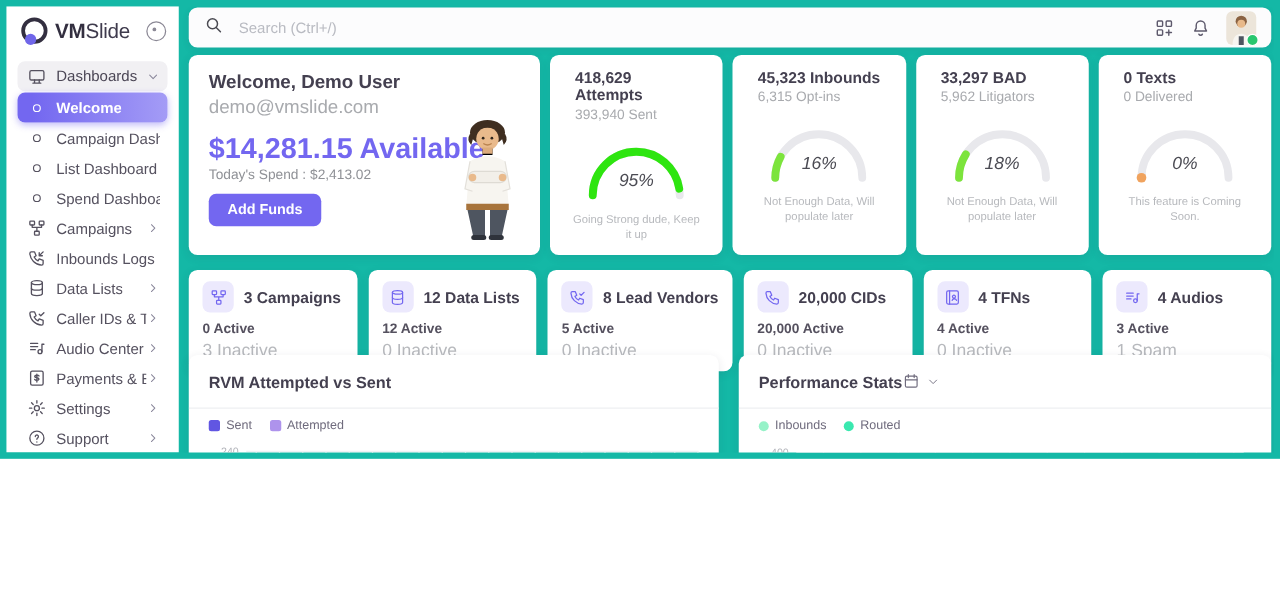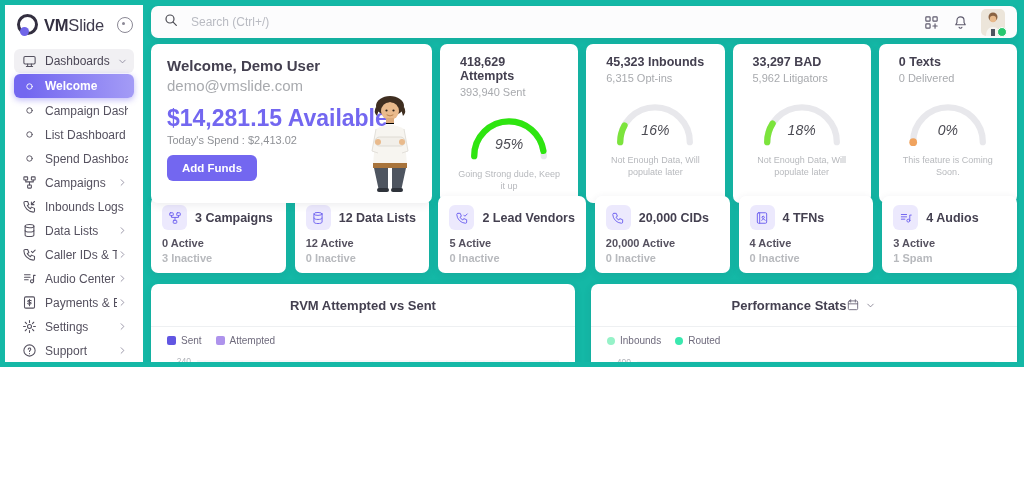--- a/index.html
+++ b/index.html
@@ -49,31 +49,31 @@
   .btn-primary{display:inline-block;margin-top:9px;background:#7367f0;color:#fff;font-size:11.5px;font-weight:700;padding:7px 15px;border-radius:6px;border:none;cursor:pointer;font-family:inherit;}
   .char-illu{position:absolute;right:10px;bottom:6px;}
   .stat-card{padding:11px 16px;display:flex;flex-direction:column;align-items:stretch;}
   .s-title{font-size:12.5px;font-weight:700;color:#444050;padding-left:4px;}
   .s-sub{font-size:11px;color:#a8aaae;margin-top:3px;padding-left:4px;}
   .gauge-wrap{position:relative;width:104px;margin:6px auto 0 auto;}
   .gauge-pct{position:absolute;left:0;right:0;top:32px;text-align:center;font-size:14px;color:#4b4b53;font-style:italic;}
   .s-caption{font-size:9px;color:#b7b9bd;text-align:center;margin-top:2px;line-height:1.35;}
   
   .row2{display:grid;grid-template-columns:repeat(6,1fr);gap:9px;margin-top:11px;height:76px;}
-  .res-card{padding:9px 11px;}
+  .res-card{padding:9px 11px;margin-top:20px;}
   .res-head{display:flex;align-items:center;gap:8px;}
   .res-ico{width:25px;height:25px;border-radius:6px;background:#ece9fd;display:flex;align-items:center;justify-content:center;flex:0 0 auto;}
   .res-ico svg{stroke:#7367f0;fill:none;stroke-width:1.7;stroke-linecap:round;stroke-linejoin:round;}
   .res-title{font-size:12.5px;font-weight:700;color:#444050;white-space:nowrap;}
   .res-active{font-size:11px;font-weight:600;color:#55515f;margin-top:7px;}
-  .res-secondary{font-size:11px;color:#b7b9bd;margin-top:3px;font-weight:bold;}
+  .res-secondary{font-size:14px;color:#b7b9bd;margin-top:3px;}
   
   .row3{display:grid;grid-template-columns:424px 426px;gap:16px;margin-top:12px;height:230px;}
   .chart-card{position:relative;overflow:hidden;}
-  .chart-head{display:flex;align-items:center;justify-content:center;height:38px;padding:2px 16px;border-bottom:1px solid #eef0f2;}
+  .chart-head{display:flex;align-items:center;justify-content:flex-start;height:38px;padding:2px 16px;border-bottom:1px solid #eef0f2;}
   .c-title{font-size:13px;font-weight:700;color:#444050;}
   .c-controls{display:flex;align-items:center;gap:5px;}
   .c-controls svg{stroke:#6f6b7d;fill:none;stroke-width:1.6;stroke-linecap:round;stroke-linejoin:round;display:block;}
   .legend{display:flex;align-items:center;gap:14px;padding:8px 16px 2px 16px;}
   .legend-item{display:flex;align-items:center;gap:5px;font-size:10px;color:#6f6b7d;}
   .sw{width:9px;height:9px;border-radius:2px;display:inline-block;}
   .sw.round{border-radius:50%;width:8px;height:8px;}
   .chart-svg{display:block;margin:2px 16px 0 16px;}
 </style>
 </head>
@@ -403,21 +403,21 @@
         <div class="res-secondary">0 Inactive</div>
       </div>
       <div class="card res-card">
         <div class="res-head">
           <span class="res-ico">
               <svg width="14" height="14" viewBox="0 0 24 24">
                 <path d="M5 4h4l2 5-2.5 1.5a11 11 0 0 0 5 5L15 13l5 2v4a2 2 0 0 1-2 2A16 16 0 0 1 3 6a2 2 0 0 1 2-2"></path>
                 <path d="M15 7l2 2 4-4"></path>
               </svg>
             </span>
-          <span class="res-title">2 Lead Vendors</span>
+          <span class="res-title">8 Lead Vendors</span>
         </div>
         <div class="res-active">5 Active</div>
         <div class="res-secondary">0 Inactive</div>
       </div>
       <div class="card res-card">
         <div class="res-head">
           <span class="res-ico">
               <svg width="14" height="14" viewBox="0 0 24 24">
                 <path d="M5 4h4l2 5-2.5 1.5a11 11 0 0 0 5 5L15 13l5 2v4a2 2 0 0 1-2 2A16 16 0 0 1 3 6a2 2 0 0 1 2-2"></path>
               </svg>

